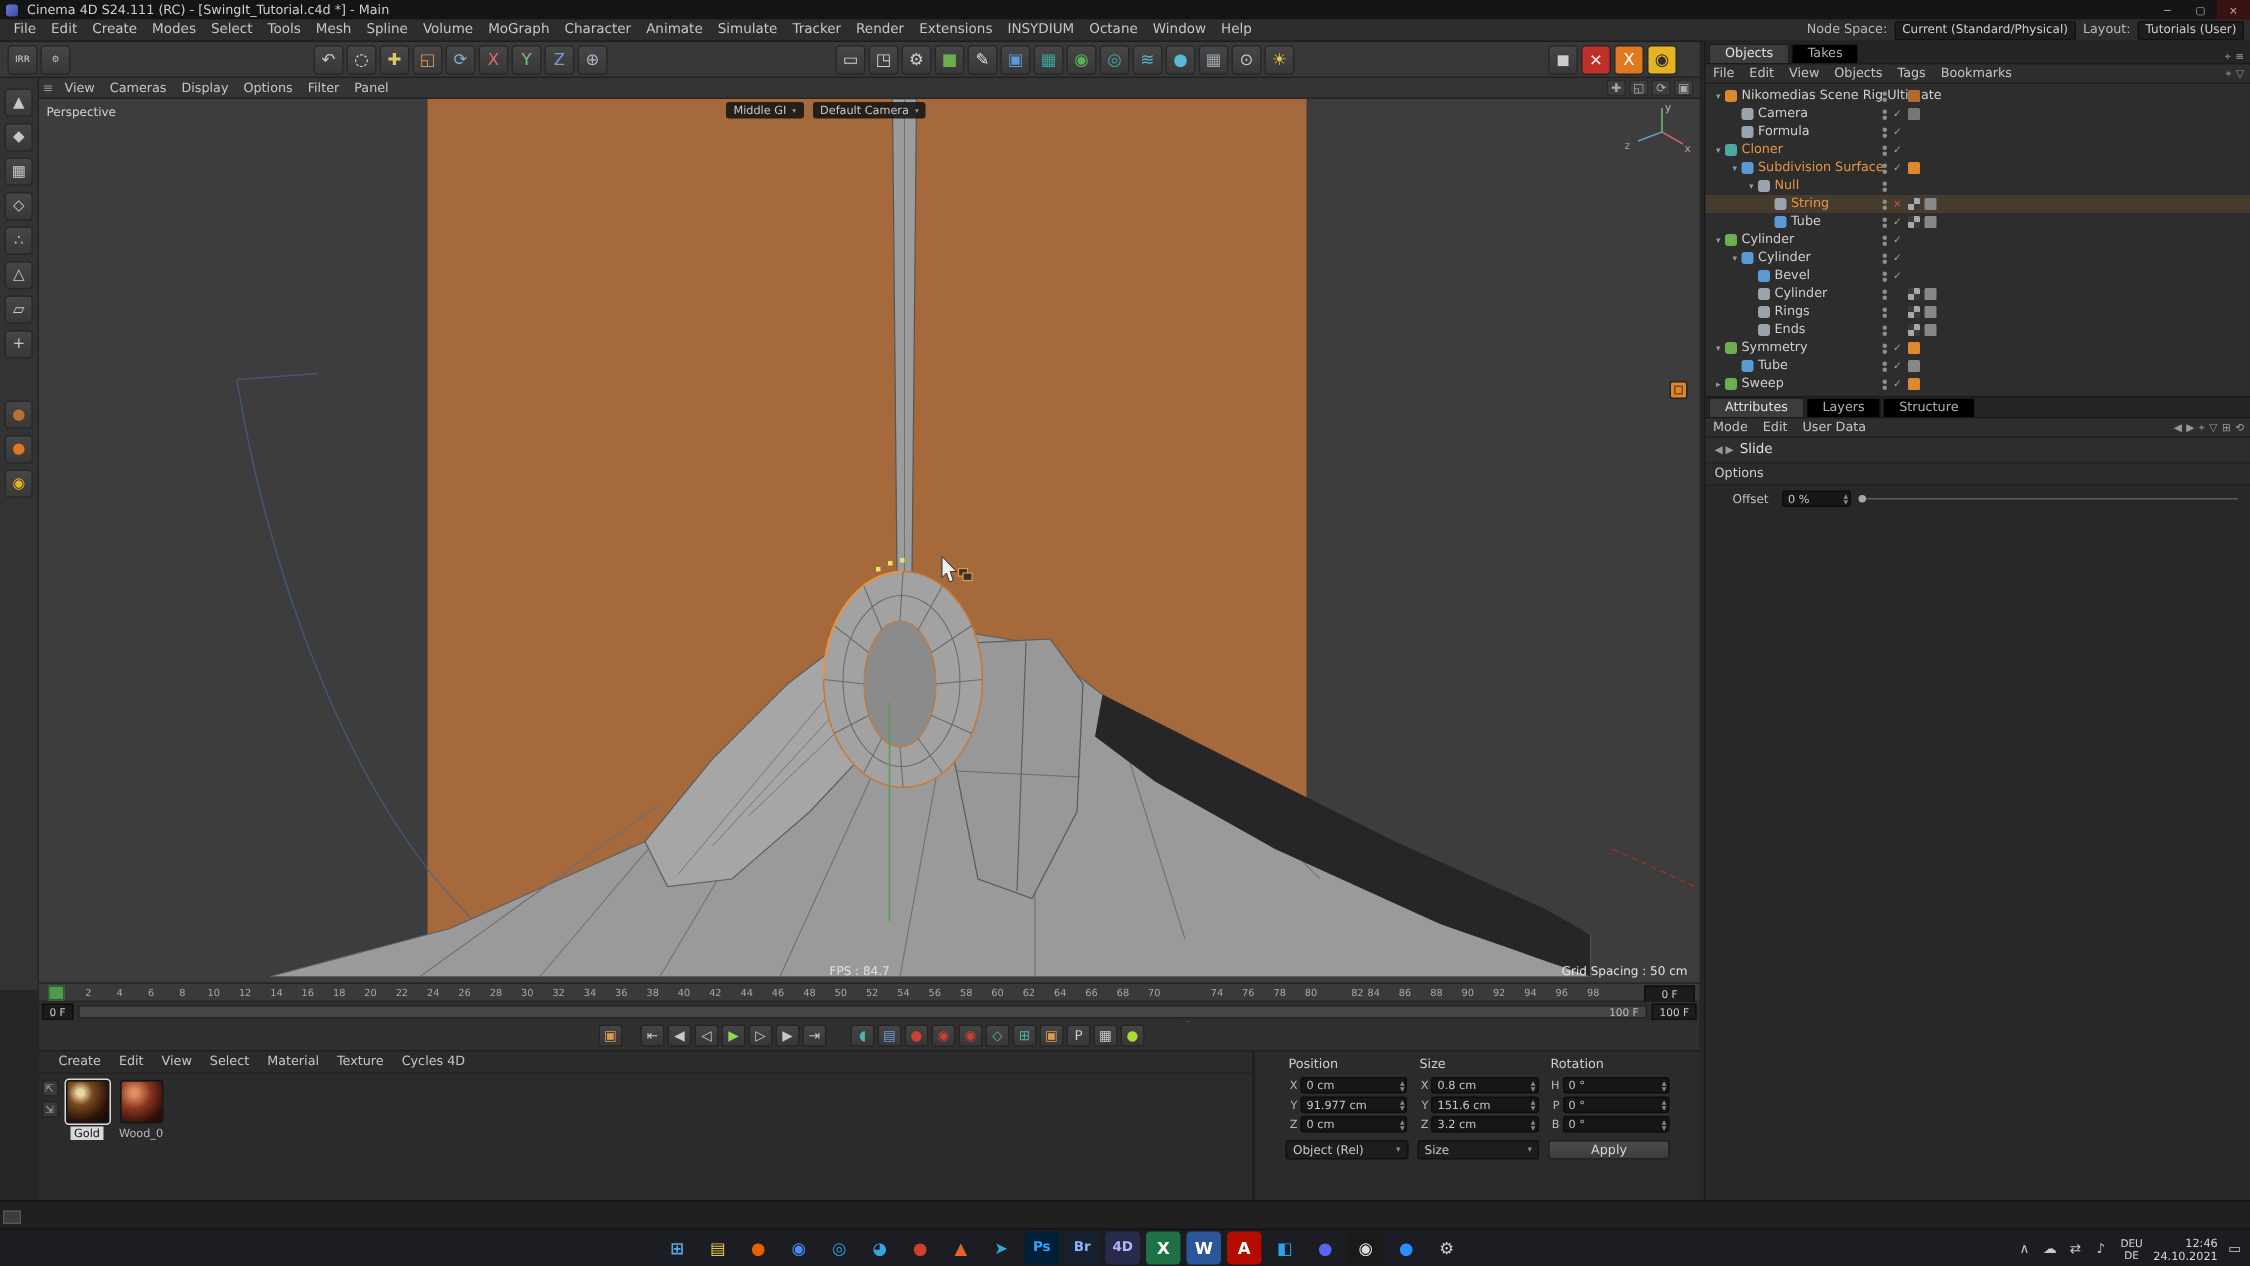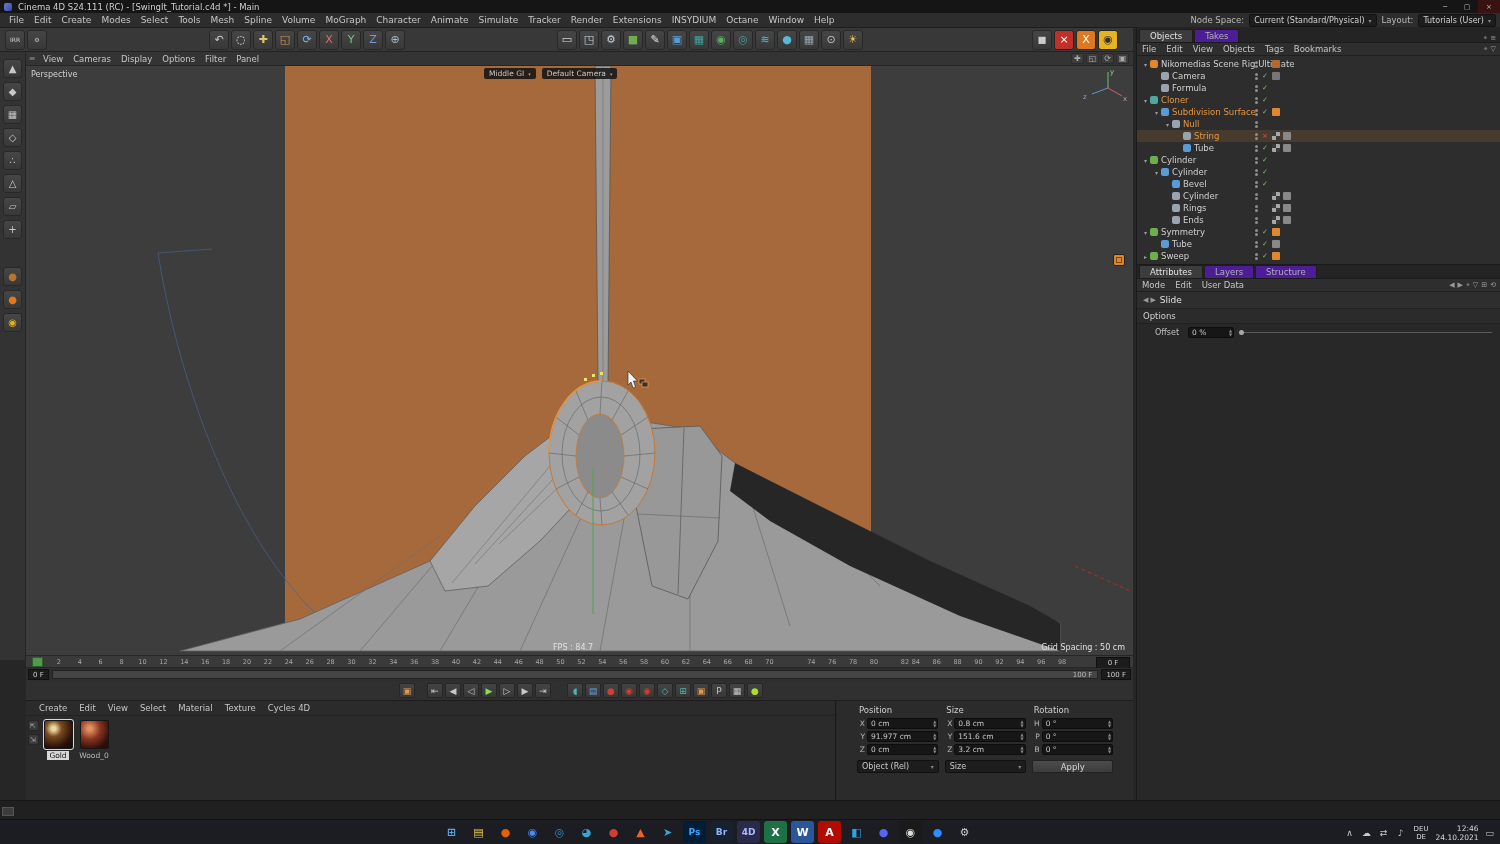--- a/index.html
+++ b/index.html
@@ -14,21 +14,21 @@
   #win-btns{margin-left:auto;display:flex;height:13px;}
   .winbtn{width:22px;height:13px;display:flex;align-items:center;justify-content:center;font-size:7px;color:#bbb;}
   .winbtn.close{background:#3a1212;}
 
   
   #menubar{left:0;top:13px;width:1500px;height:15px;background:#2d2d2d;display:flex;align-items:center;border-bottom:1px solid #1c1c1c;box-sizing:border-box;}
   #mb-items{display:flex;align-items:center;padding-left:4px;}
   .mi{padding:0 5px;font-size:9px;color:#c6c6c6;white-space:nowrap;}
   #mb-right{margin-left:auto;display:flex;align-items:center;gap:5px;padding-right:4px;font-size:8.5px;}
   .mb-label{color:#b8b8b8;}
-  .mb-select{background:#1d1d1d;border:1px solid #121212;border-radius:2px;height:11px;display:flex;align-items:center;padding:0 4px;gap:4px;color:#cfcfcf;font-size:8px;}
+  .mb-select{background:#1d1d1d;border:1px solid #121212;border-radius:2px;height:11px;display:flex;align-items:center;padding:0 4px;gap:4px;color:#cfcfcf;font-size:8px;flex-direction:column;}
   .mb-select .caret{font-size:6px;color:#888;}
 
   
   #toolbar{left:0;top:28px;width:1133px;height:24px;background:#383838;border-bottom:1px solid #222;box-sizing:border-box;display:flex;align-items:center;}
   .tile{width:20px;height:20px;border-radius:3px;display:inline-flex;align-items:center;justify-content:center;
     font-size:11px;background:linear-gradient(#464646,#383838);border:1px solid #282828;box-sizing:border-box;margin:0 1px;color:#c8c8c8;}
   #tb-left{display:flex;margin-left:4px;}
   #tb-left .tile{font-size:6px;letter-spacing:0;}
   #tb-tools{display:flex;margin-left:160px;}
   #tb-center{display:flex;margin-left:150px;}
@@ -102,21 +102,21 @@
   .spin{display:flex;flex-direction:column;line-height:4px;}
   .spup,.spdn{font-size:4px;color:#8a8a8a;}
   #coord-bottom{display:flex;gap:6px;margin-top:3px;}
   .cdrop{width:92px;height:13px;background:#1d1d1d;border:1px solid #111;border-radius:2px;display:flex;align-items:center;font-size:8px;color:#c8c8c8;padding:0 4px;box-sizing:border-box;}
   .cdrop .caret{margin-left:auto;font-size:6px;color:#888;}
   #apply-btn{width:92px;height:13px;background:linear-gradient(#4c4c4c,#3c3c3c);border:1px solid #222;border-radius:2px;display:flex;align-items:center;justify-content:center;font-size:8.5px;color:#d8d8d8;box-sizing:border-box;}
 
   
   #right-panel{left:1136px;top:27px;width:364px;height:792px;background:#282828;border-left:1px solid #1a1a1a;box-sizing:border-box;}
   #om-tabs{height:16px;background:#242424;display:flex;align-items:flex-end;border-bottom:1px solid #1b1b1b;box-sizing:border-box;padding-left:2px;}
-  .ptab{padding:1px 10px;font-size:8.5px;color:#b0b0b0;background:#4c1d95;border:1px solid #1d1d1d;border-bottom:none;border-radius:2px 2px 0 0;margin-right:1px;}
+  .ptab{padding:1px 10px;font-size:8.5px;color:#b0b0b0;background:#000000;border:1px solid #1d1d1d;border-bottom:none;border-radius:2px 2px 0 0;margin-right:1px;}
   .ptab.active{background:#3c3c3c;color:#e2e2e2;}
   .panel-menu{height:13px;display:flex;align-items:center;border-bottom:1px solid #1f1f1f;box-sizing:border-box;background:#2e2e2e;}
   .panel-menu .mi{font-size:8.5px;padding:0 5px;}
   .pm-right{margin-left:auto;display:flex;gap:3px;padding-right:4px;}
   .pmic{font-size:7px;color:#9a9a9a;}
 
   #om-tree{height:208px;overflow:hidden;background:#2d2d2d;padding-top:2px;box-sizing:border-box;}
   .trow{position:relative;height:12px;display:flex;align-items:center;}
   .trow.sel{background:rgba(232,150,60,.14);}
   .texp{width:9px;font-size:6px;color:#999;text-align:center;flex:none;}

